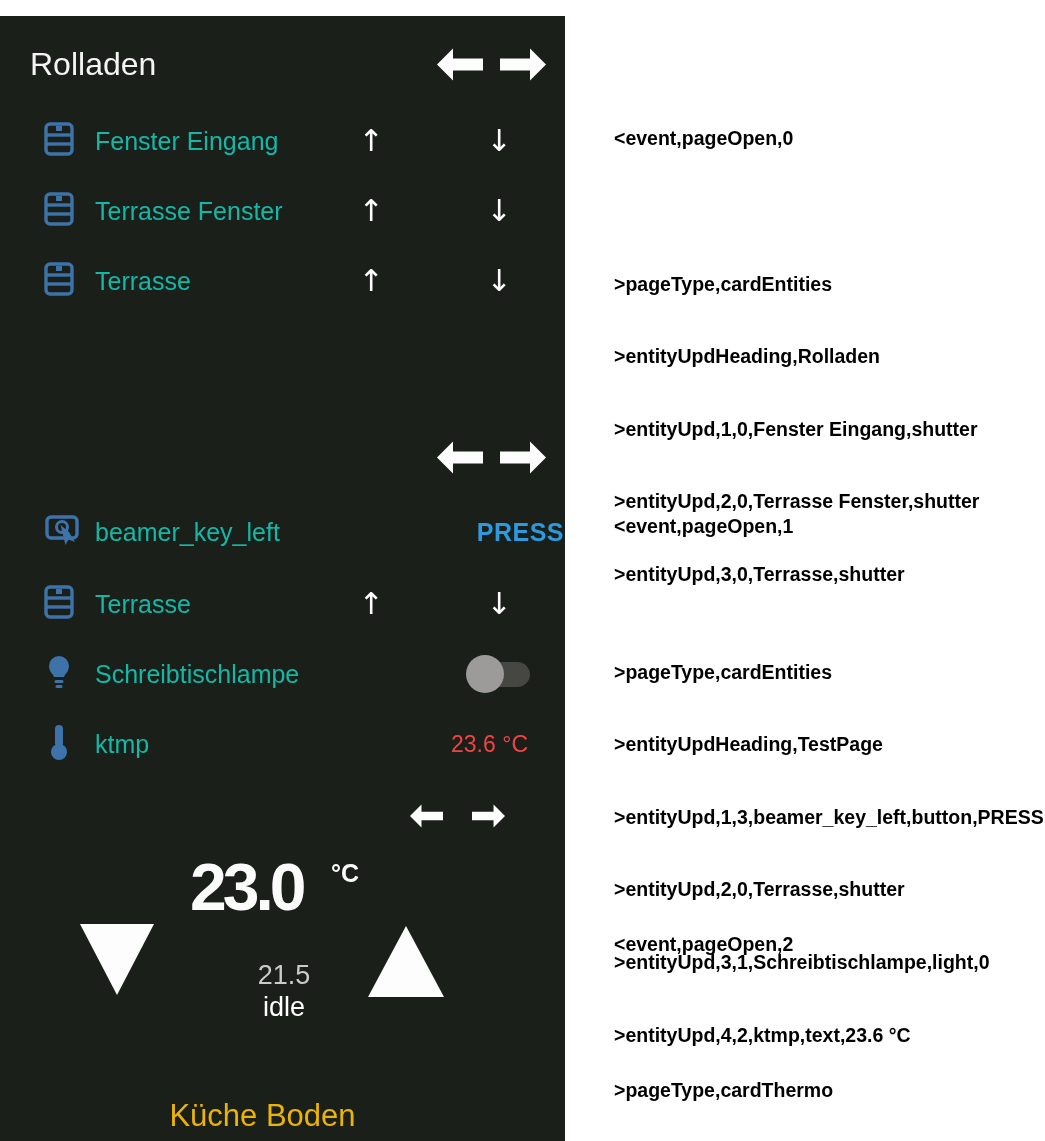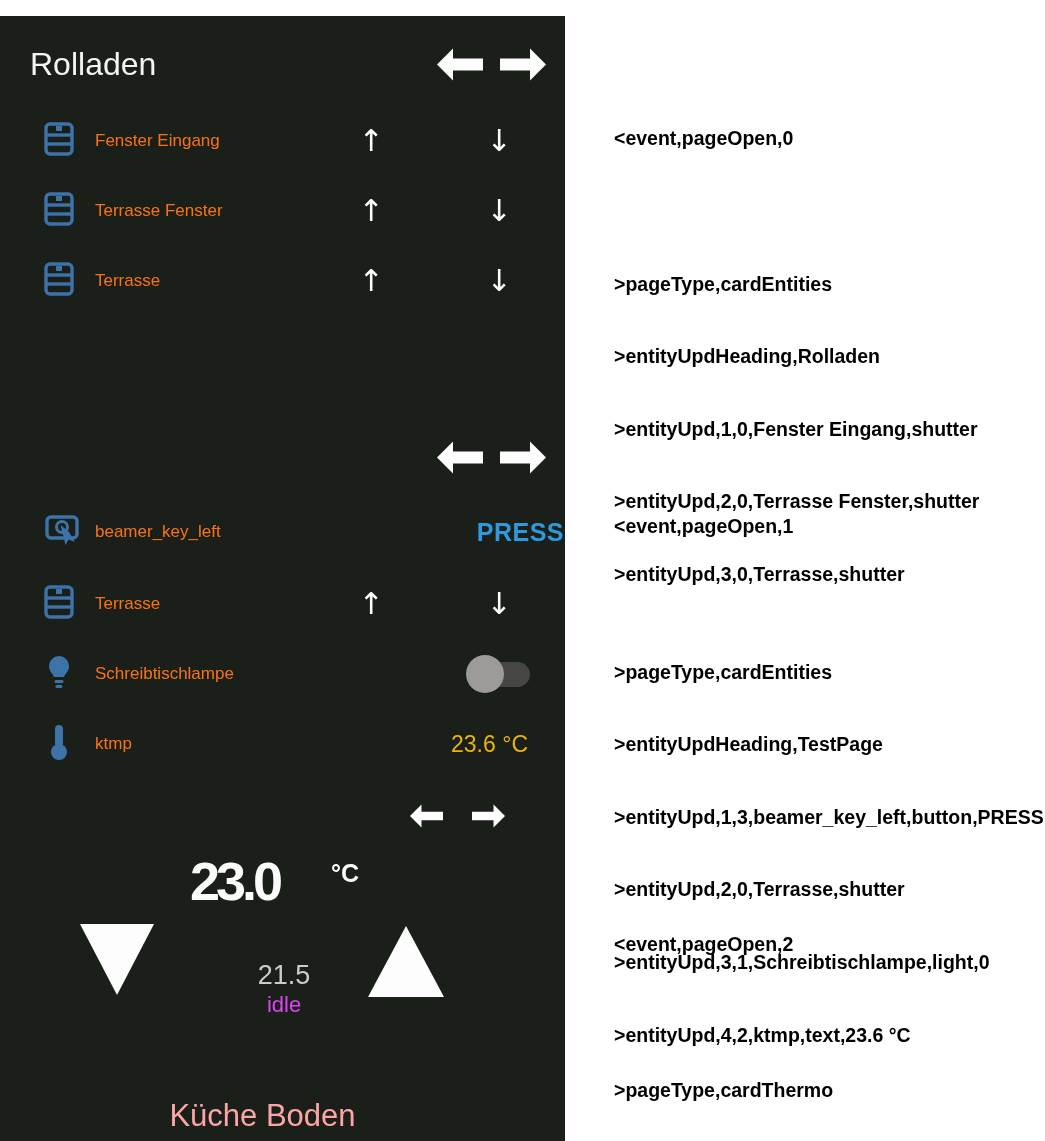--- a/index.html
+++ b/index.html
@@ -13,40 +13,40 @@
   
   .heading{position:absolute;left:30px;font-size:32px;color:#f4f4f4;font-weight:400;}
 
   
   .nav-arrows{position:absolute;display:flex;gap:17px;}
   .nav-arrows svg{display:block;}
 
   
   .row{position:absolute;left:0;width:565px;height:40px;}
   .row .icon{position:absolute;left:44px;top:50%;transform:translateY(-50%);}
-  .row .label{position:absolute;left:95px;top:50%;transform:translateY(-50%);font-size:17px;color:#f97316;}
+  .row .label{position:absolute;left:95px;top:50%;transform:translateY(-50%);font-size:25px;color:#14b8a6;}
   .shutter-ctrl{position:absolute;left:352px;top:0;width:166px;height:40px;display:flex;justify-content:space-between;align-items:center;}
   .ctrl-item{width:38px;text-align:center;}
   .glyph{font-family:"DejaVu Sans",sans-serif;font-size:30px;color:#fdfdfd;line-height:40px;display:inline-block;}
   .stop-square{width:23px;height:23px;background:#ffffff;margin:0 auto;border-radius:1px;}
   .press{position:absolute;right:37px;top:50%;transform:translateY(-50%);font-size:25px;font-weight:700;color:#2d9ade;letter-spacing:0.5px;}
-  .value-text{position:absolute;right:37px;top:50%;transform:translateY(-50%);font-size:23px;color:#eab308;}
+  .value-text{position:absolute;right:37px;top:50%;transform:translateY(-50%);font-size:23px;color:#ef4444;}
 
   
   .toggle{position:absolute;left:466px;top:1px;width:64px;height:38px;}
   .toggle .track{position:absolute;left:3px;top:7px;width:61px;height:25px;border-radius:13px;background:#464643;}
   .toggle .knob{position:absolute;left:0;top:0;width:38px;height:38px;border-radius:50%;background:#9d9a9a;}
 
   
-  .temp-big{position:absolute;left:190px;top:838px;font-size:54px;font-weight:700;color:#fbfbfb;letter-spacing:-4px;line-height:1;}
+  .temp-big{position:absolute;left:190px;top:838px;font-size:66px;font-weight:700;color:#fbfbfb;letter-spacing:-4px;line-height:1;}
   .temp-unit{position:absolute;left:331px;top:843px;font-size:25px;font-weight:700;color:#fbfbfb;}
   .tri{position:absolute;}
   .setpoint{position:absolute;left:184px;top:944px;width:200px;text-align:center;font-size:27px;color:#cbcbcb;}
-  .thermo-status{position:absolute;left:184px;top:976px;width:200px;text-align:center;font-size:22px;color:#d946ef;}
-  .thermo-name{position:absolute;left:0;top:1082px;width:525px;text-align:center;font-size:31px;color:#fca5a5;}
+  .thermo-status{position:absolute;left:184px;top:976px;width:200px;text-align:center;font-size:27px;color:#ffffff;}
+  .thermo-name{position:absolute;left:0;top:1082px;width:525px;text-align:center;font-size:31px;color:#eab308;}
 
   
   .log{position:absolute;left:49px;font-weight:700;font-size:19.5px;line-height:24.2px;color:#000;white-space:pre;}
   .log-gap{height:24.2px;}
 </style>
 </head>
 <body>
 
 <div class="left-panel">
 

